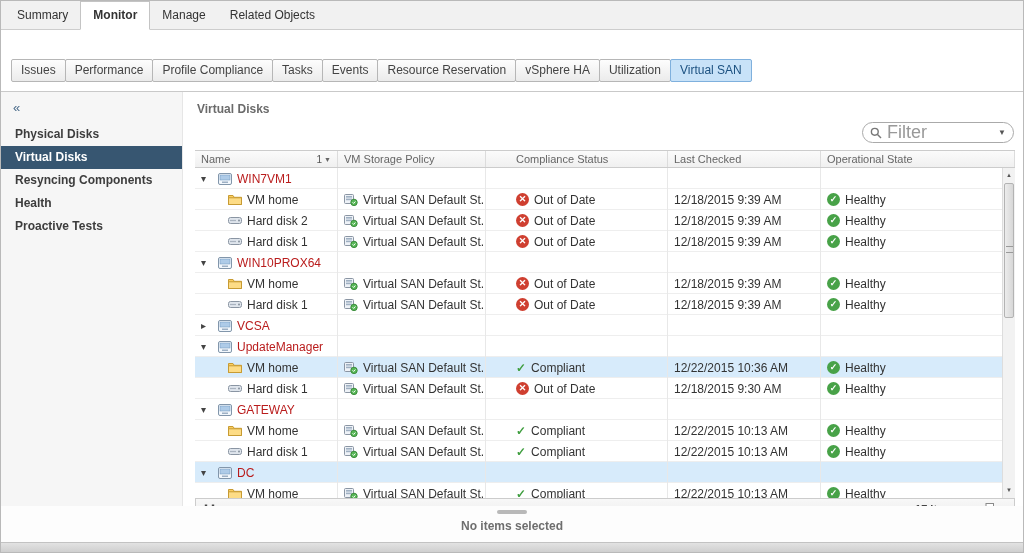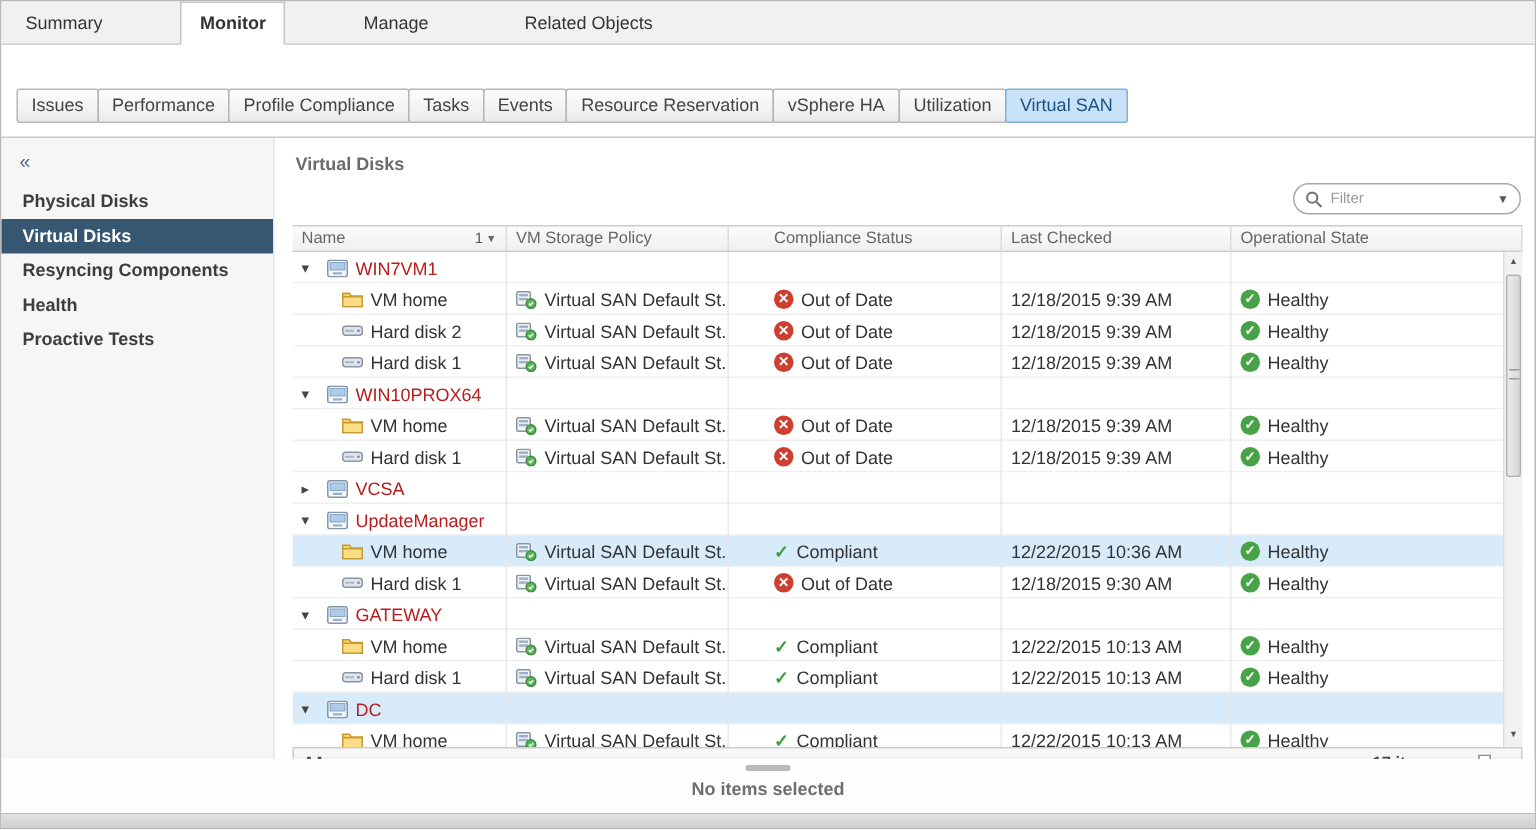--- a/index.html
+++ b/index.html
@@ -16,21 +16,21 @@
     border: 1px solid #b9b9b9;
     display: flex; flex-direction: column;
     background: #fff;
   }
 
   
   .main-tabs {
     display: flex; align-items: flex-end;
     background: #f1f1f1;
     border-bottom: 1px solid #cdcdcd;
-    height: 29px; padding: 0 4px; gap: 40px;
+    height: 29px; padding: 0 4px;
   }
   .mtab { padding: 6px 12px 7px; color: #333; cursor: pointer; }
   .mtab.active {
     position: relative; margin-bottom: -1px;
     background: #fff;
     border: 1px solid #c4c4c4; border-bottom: 1px solid #fff;
     font-weight: bold;
   }
 
   
@@ -74,21 +74,21 @@
 
   .toolbar { display: flex; justify-content: flex-end; margin: 0 1px 7px 0; height: 22px; }
   .filterbox {
     width: 152px; height: 21px;
     border: 1px solid #aaa; border-radius: 11px;
     background: #fff; display: flex; align-items: center;
     padding: 0 7px; gap: 5px;
   }
   .filterbox input {
     border: none; outline: none; flex: 1; min-width: 0;
-    font-family: "Liberation Sans", sans-serif; font-size: 10px; color: #555;
+    font-family: "Liberation Sans", sans-serif; font-size: 18px; color: #555;
     background: transparent;
   }
   .filterbox input::placeholder { color: #999; }
   .fcaret { color: #555; font-size: 8px; cursor: pointer; }
 
   
   .table { display: flex; flex-direction: column; }
   .thead {
     display: flex; height: 18px;
     border-top: 1px solid #ccc; border-bottom: 1px solid #ccc;

